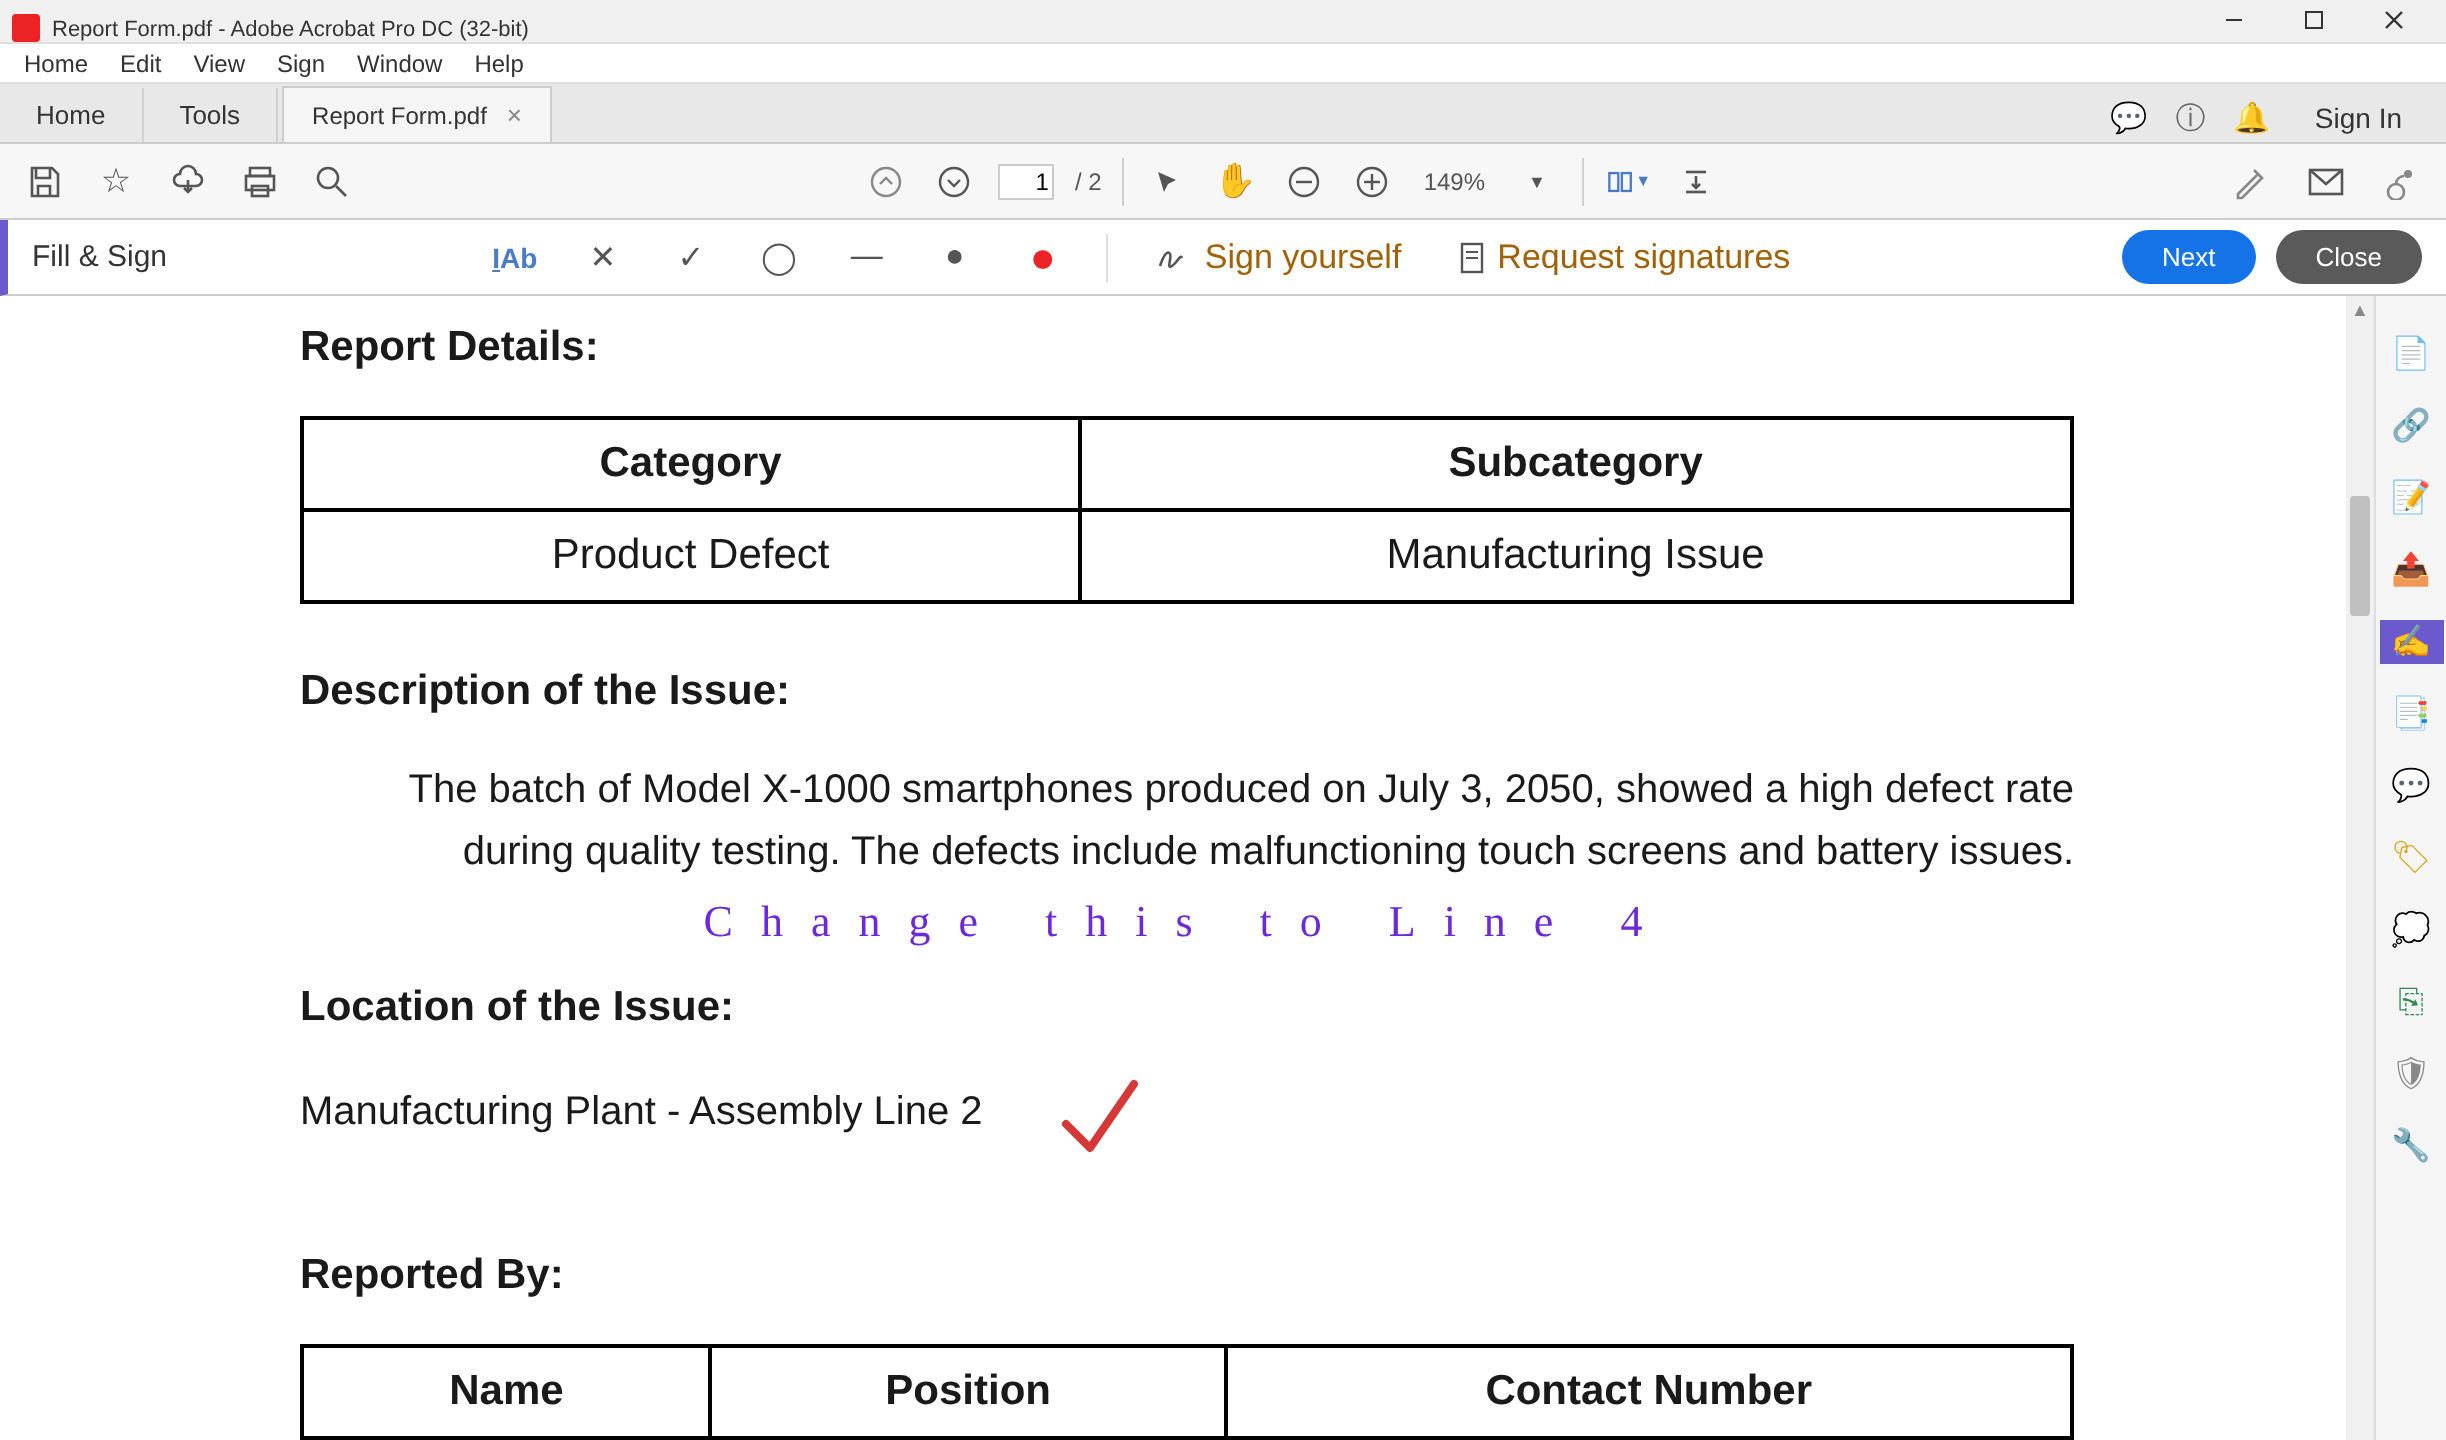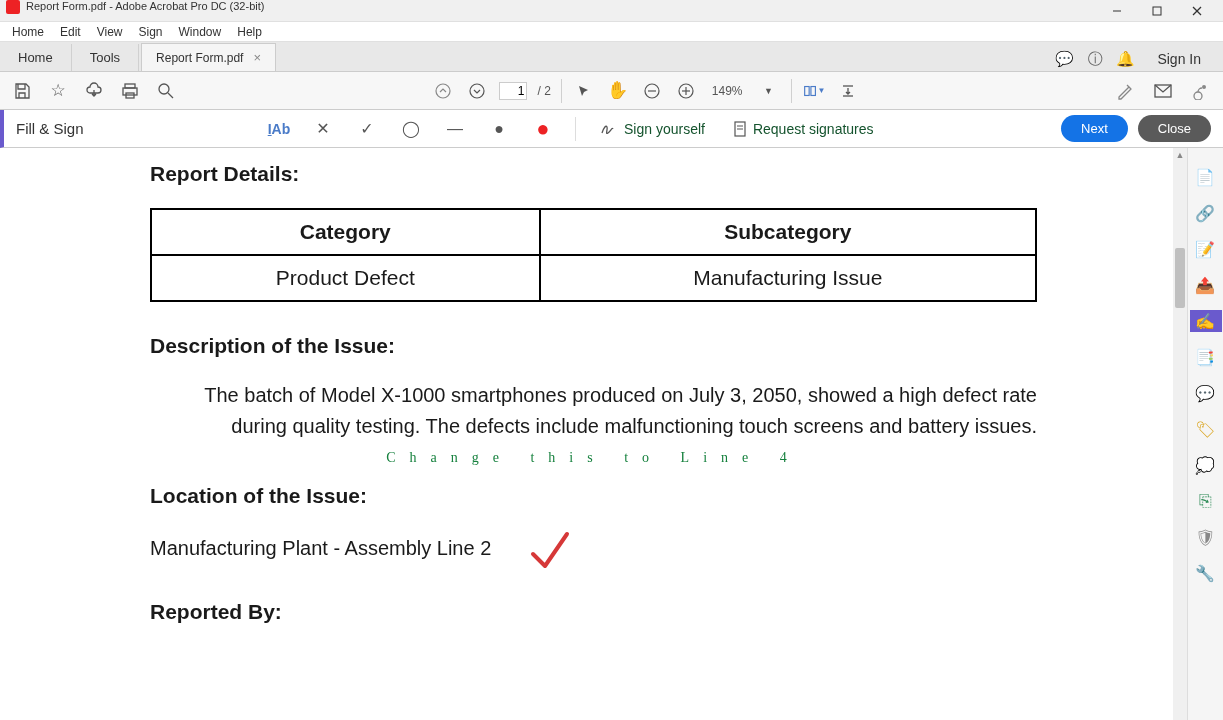--- a/index.html
+++ b/index.html
@@ -1,19 +1,19 @@
 <!DOCTYPE html>
 <html><head>
 <meta charset="utf-8">
 <style>
 * { box-sizing: border-box; margin: 0; padding: 0; font-family: "Segoe UI", Tahoma, sans-serif; }
 body { background: #fff; width: 1223px; height: 720px; overflow: hidden; position: relative; }
 
 
-.titlebar { height: 22px; background: #f0f0f0; display: flex; align-items: flex-start; padding: 0 6px; font-size: 11px; color: #333; border-bottom: 1px solid #e0e0e0; }
+.titlebar { height: 22px; background: #f0f0f0; display: flex; align-items: flex-end; padding: 0 6px; font-size: 11px; color: #333; border-bottom: 1px solid #e0e0e0; }
 .titlebar .app-icon { width: 14px; height: 14px; background: #ed2224; border-radius: 2px; margin-right: 6px; }
 .titlebar .title { flex: 1; }
 .titlebar .win-btn { width: 40px; height: 22px; display: flex; align-items: center; justify-content: center; cursor: pointer; }
 
 
 .menubar { height: 20px; background: #fff; display: flex; align-items: center; padding: 0 4px; font-size: 12px; color: #333; border-bottom: 1px solid #e0e0e0; }
 .menubar .menu-item { padding: 2px 8px; cursor: pointer; }
 
 
 .tabbar { height: 30px; background: #e8e8e8; display: flex; align-items: flex-end; border-bottom: 1px solid #ccc; }
@@ -36,36 +36,36 @@
 .main-toolbar .right-tools { display: flex; gap: 14px; }
 
 
 .fs-toolbar { height: 38px; background: #fff; border-bottom: 1px solid #ccc; display: flex; align-items: center; padding: 0 12px; gap: 36px; border-left: 4px solid #6a5acd; }
 .fs-toolbar .fs-label { font-size: 15px; color: #333; font-weight: 400; }
 .fs-toolbar .fs-center { flex: 1; display: flex; align-items: center; justify-content: center; gap: 20px; }
 .fs-toolbar .fs-tool { width: 24px; height: 24px; display: flex; align-items: center; justify-content: center; cursor: pointer; color: #555; font-size: 16px; }
 .fs-toolbar .fs-tool.text-ab { color: #4a7bc8; font-weight: bold; font-size: 14px; }
 .fs-toolbar .fs-tool.circle-fill { color: #ed2224; }
 .fs-toolbar .fs-sep { width: 1px; height: 24px; background: #ddd; }
-.fs-toolbar .fs-sign-btn { display: flex; align-items: center; gap: 6px; font-size: 14px; color: #14532d; cursor: pointer; padding: 4px; }
+.fs-toolbar .fs-sign-btn { display: flex; align-items: center; gap: 6px; font-size: 17px; color: #a16207; cursor: pointer; padding: 4px; }
 .fs-toolbar .fs-right { display: flex; gap: 10px; }
 .fs-toolbar .btn-primary { background: #1473e6; color: #fff; border: none; border-radius: 16px; padding: 6px 20px; font-size: 13px; cursor: pointer; }
 .fs-toolbar .btn-secondary { background: #5a5a5a; color: #fff; border: none; border-radius: 16px; padding: 6px 20px; font-size: 13px; cursor: pointer; }
 
 
 .doc-area { position: absolute; top: 148px; left: 0; right: 36px; bottom: 0; overflow: hidden; background: #fff; }
 .page-content { padding: 14px 150px 20px 150px; color: #1a1a1a; }
 .page-content h3 { font-size: 21px; font-weight: 700; margin-bottom: 22px; }
 .doc-table { border-collapse: collapse; width: 100%; margin-bottom: 32px; }
 .doc-table th, .doc-table td { border: 2px solid #000; padding: 10px 20px; text-align: center; font-size: 21px; }
 .doc-table th { font-weight: 700; }
 .doc-table td { font-weight: 400; }
 .desc-text { font-size: 20px; line-height: 1.55; margin-bottom: 6px; text-align: right; }
 .location-row { display: flex; align-items: center; gap: 36px; }
-.annotation-text { color: #15803d; font-size: 14px; letter-spacing: 14px; font-family: "Times New Roman", serif; }
+.annotation-text { color: #6d28d9; font-size: 22px; letter-spacing: 14px; font-family: "Times New Roman", serif; }
 .checkmark-svg { width: 46px; height: 42px; }
 
 
 .right-rail { position: absolute; top: 148px; right: 0; width: 36px; bottom: 0; background: #f5f5f5; border-left: 1px solid #ddd; display: flex; flex-direction: column; align-items: center; gap: 14px; padding-top: 18px; }
 .right-rail .rail-icon { width: 22px; height: 22px; display: flex; align-items: center; justify-content: center; cursor: pointer; font-size: 16px; }
 .right-rail .rail-icon.active { background: #6a5acd; color: #fff; padding: 4px; width: 32px; }
 
 
 .vscroll { position: absolute; top: 148px; right: 36px; width: 14px; bottom: 0; background: #f0f0f0; }
 .vscroll .thumb { position: absolute; top: 100px; left: 2px; width: 10px; height: 60px; background: #c0c0c0; border-radius: 2px; }
@@ -279,21 +279,30 @@
     </div>
 
     <h3>Location of the Issue:</h3>
     <div class="location-row">
       <p class="desc-text">Manufacturing Plant - Assembly Line 2</p>
       <svg class="checkmark-svg" viewBox="0 0 46 42">
         <path d="M6 24 L18 36 L40 4" fill="none" stroke="#d63838" stroke-width="4" stroke-linecap="round" stroke-linejoin="round"></path>
       </svg>
     </div>
 
-    <h3 style="margin-top:28px">Reported By:</h3>
+    <h3 style="margin-top:46px">Reported By:</h3>
+    <table class="doc-table" style="margin-top:22px">
+      <tbody>
+          <tr>
+        <th>Name</th>
+        <th>Position</th>
+        <th>Contact Number</th>
+      </tr>
+    </tbody>
+      </table>
   </div>
 </div>
 
 <div class="vscroll">
   <div class="arrow up">▲</div>
   <div class="thumb"></div>
 </div>
 
 <div class="right-rail">
   <div class="rail-icon" style="color:#ed2224">📄</div>

